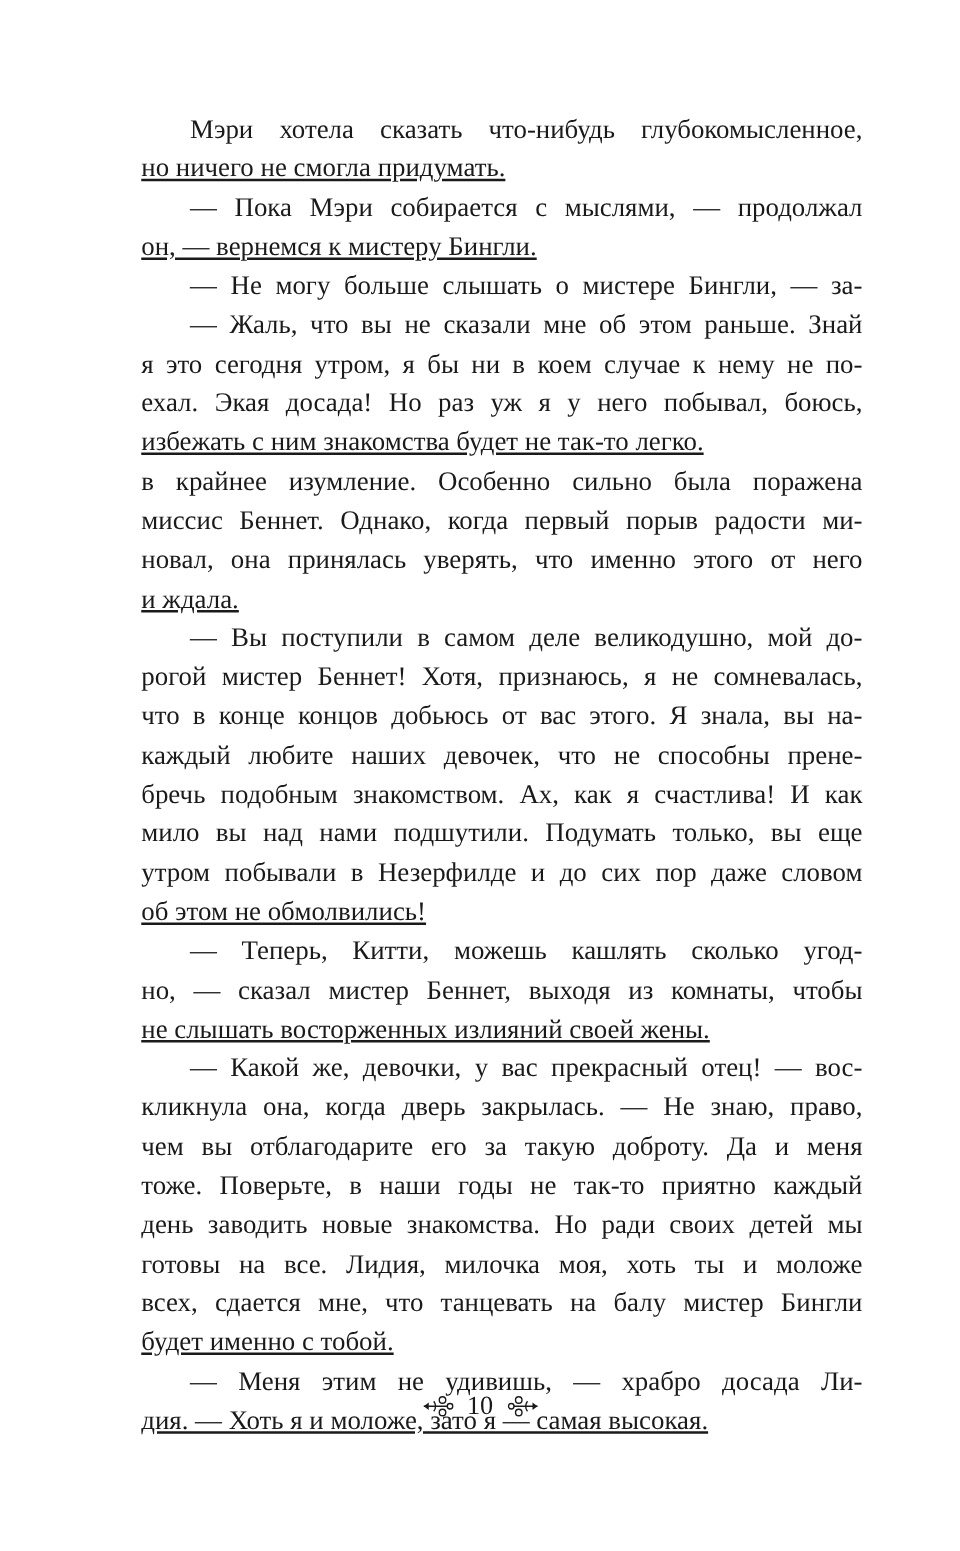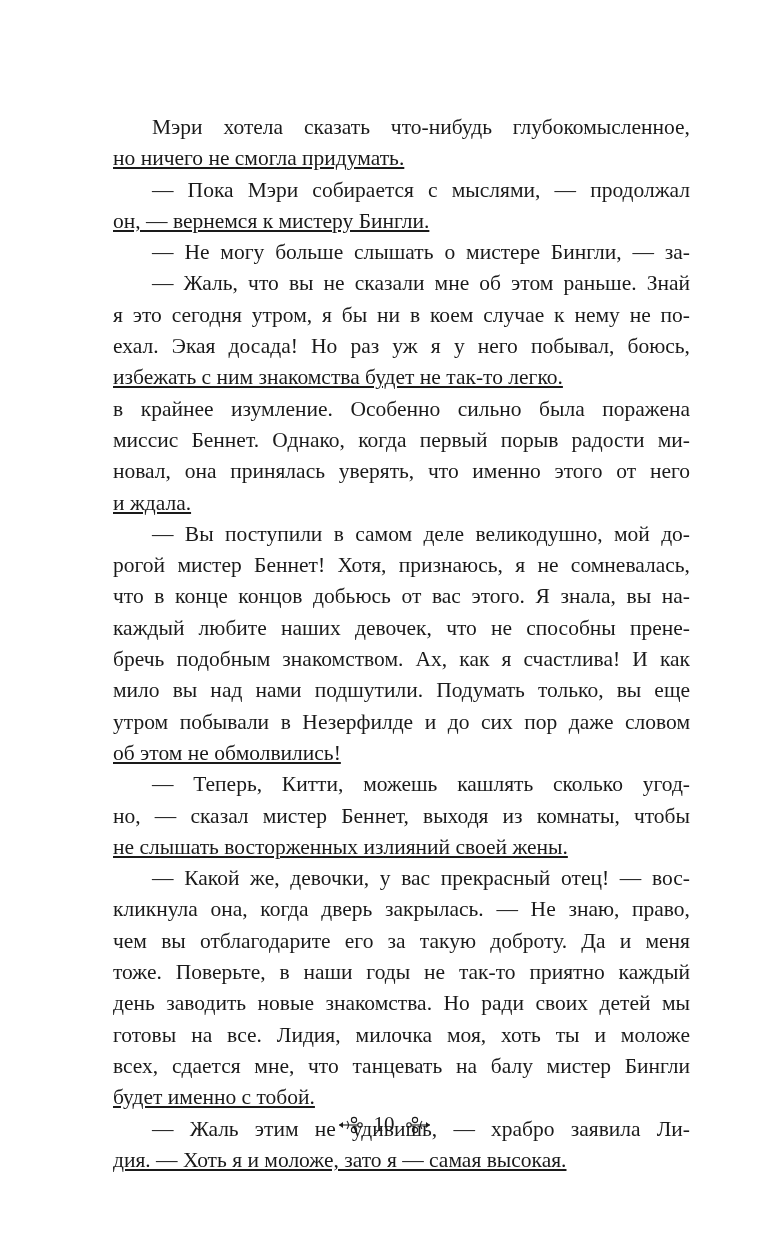--- a/index.html
+++ b/index.html
@@ -9,21 +9,21 @@
     }
     body {
       width: 768px;
       height: 1241px;
       position: relative;
       overflow: hidden;
     }
     .page {
       position: absolute;
       left: 113px;
-      top: 112px;
+      top: 88px;
       width: 577px;
       font-family: "Liberation Serif", "DejaVu Serif", serif;
       font-size: 21.5px;
       color: #1a1a1a;
     }
     .line {
       height: 31.3px;
       line-height: 31.3px;
       white-space: nowrap;
       text-align: justify;
@@ -117,21 +117,21 @@
     <span class="line">кликнула она, когда дверь закрылась. — Не знаю, право,</span>
     <span class="line">чем вы отблагодарите его за такую доброту. Да и меня</span>
     <span class="line">тоже. Поверьте, в наши годы не так-то приятно каждый</span>
     <span class="line">день заводить новые знакомства. Но ради своих детей мы</span>
     <span class="line">готовы на все. Лидия, милочка моя, хоть ты и моложе</span>
     <span class="line">всех, сдается мне, что танцевать на балу мистер Бингли</span>
     <span class="line last">будет именно с тобой.</span>
   </div>
 
   <div>
-    <span class="line indent">— Жаль этим не удивишь, — храбро заявила Ли-</span>
+    <span class="line indent">— Меня этим не удивишь, — храбро досада Ли-</span>
     <span class="line last">дия. — Хоть я и моложе, зато я — самая высокая.</span>
   </div>
 </div>
 
 <div class="folio">
   <span class="orn">
     <svg viewBox="0 0 26 20" xmlns="http://www.w3.org/2000/svg">
       <g fill="none" stroke="#1a1a1a" stroke-width="1.1">
         <line x1="1" y1="10" x2="20" y2="10"></line>
         <circle cx="16" cy="5" r="2.6"></circle>

